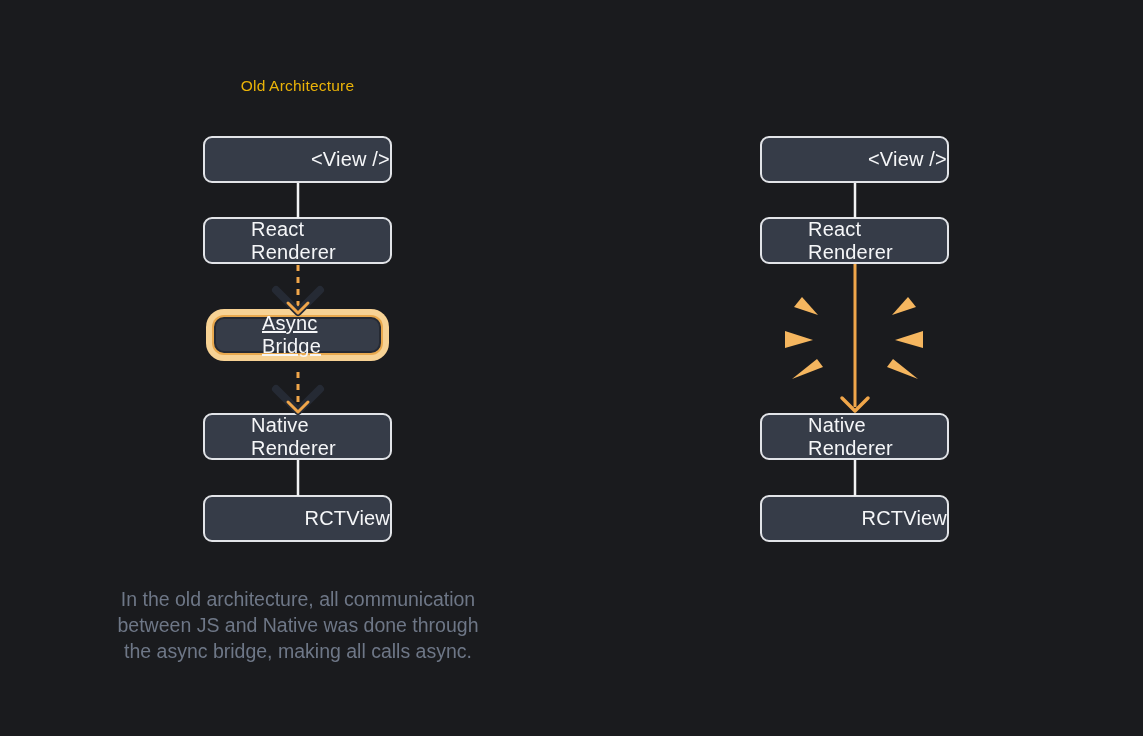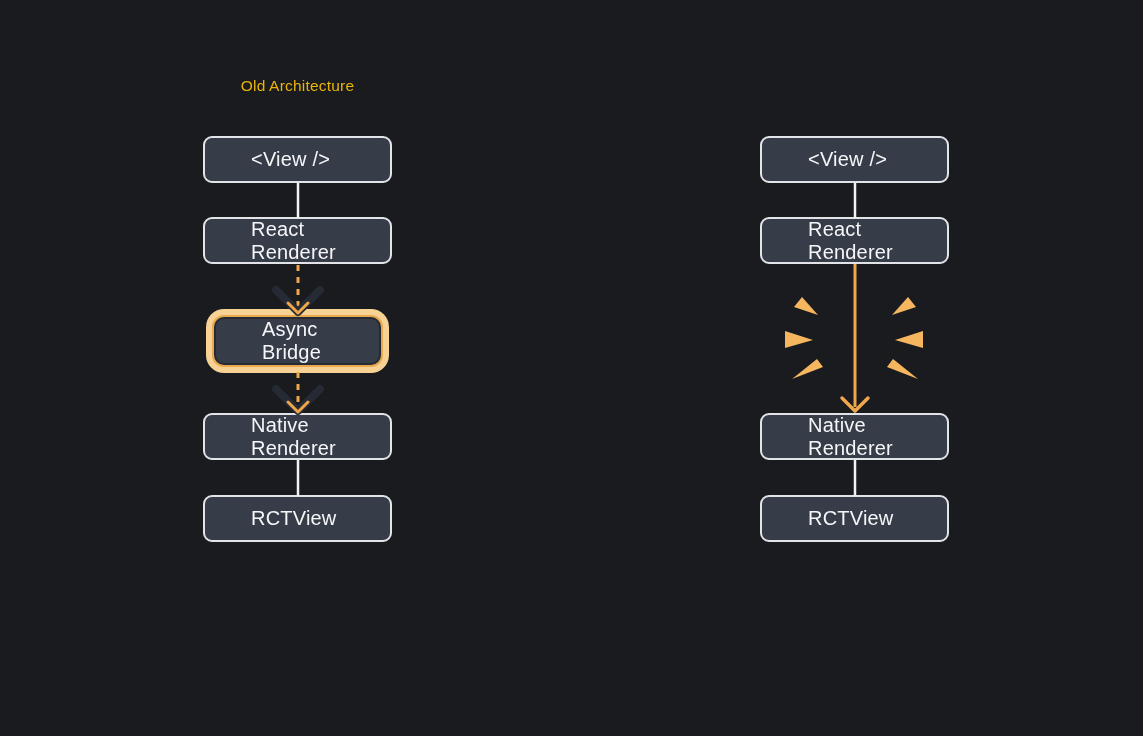--- a/index.html
+++ b/index.html
@@ -6,28 +6,29 @@
   .stage{
     position:relative;width:1143px;height:736px;background:#1a1b1e;
     font-family:"Liberation Sans",sans-serif;overflow:hidden;
   }
   .col-title{
     position:absolute;width:189px;text-align:center;
     font-size:15.5px;font-weight:500;color:#eab308;letter-spacing:.2px;
   }
   .node{
     position:absolute;width:189px;height:47px;box-sizing:border-box;
-    display:flex;align-items:center;justify-content:flex-start;
+    display:flex;align-items:center;justify-content:flex-end;
     background:#363c48;border:2px solid #e2e4e8;border-radius:9px;
     color:#f5f6f8;font-size:20px;font-weight:500;letter-spacing:.2px;padding-left:46px;
   }
   .node-bridge{
-    width:167px;height:48px;left:214px;top:317px;
+    width:167px;height:36px;left:214px;top:317px;
     border:2.5px solid #262a33;border-radius:10px;
     box-shadow:0 0 0 2px #e9a94e,0 0 0 8px #f7d294;
+    text-decoration:underline;
   }
   .caption{
     position:absolute;width:450px;text-align:center;
     font-size:19.5px;line-height:26px;color:#6e7787;font-weight:400;
   }
   .overlay{position:absolute;left:0;top:0;pointer-events:none;}
   .wire{stroke:#f1f2f4;stroke-width:2.5;}
   .dash{stroke:#f0a64a;stroke-width:3;stroke-dasharray:6 6;}
   .orange-line{stroke:#f0a64a;stroke-width:3;}
   .chev-dark{stroke:#252a34;stroke-width:8;fill:none;stroke-linecap:round;stroke-linejoin:round;}
@@ -72,20 +73,25 @@
   </div>
 
   <div class="node" style="left:760px;top:413px;">
     <span>Native Renderer</span>
   </div>
 
   <div class="node" style="left:760px;top:495px;">
     <span>RCTView</span>
   </div>
 
+  <div class="caption" style="left:73px;top:586px;">
+    <div>In the old architecture, all communication</div>
+    <div>between JS and Native was done through</div>
+    <div>the async bridge, making all calls async.</div>
+  </div>
 
 
   <svg class="overlay" width="1143" height="736" viewBox="0 0 1143 736">
 
     <line class="wire" x1="298" y1="183" x2="298" y2="218"></line>
     <line class="wire" x1="298" y1="460" x2="298" y2="496"></line>
 
     <g>
       <line class="dash" x1="298" y1="265" x2="298" y2="308"></line>
       <path class="chev-dark" d="M276,290 L298,312 L320,290"></path>

